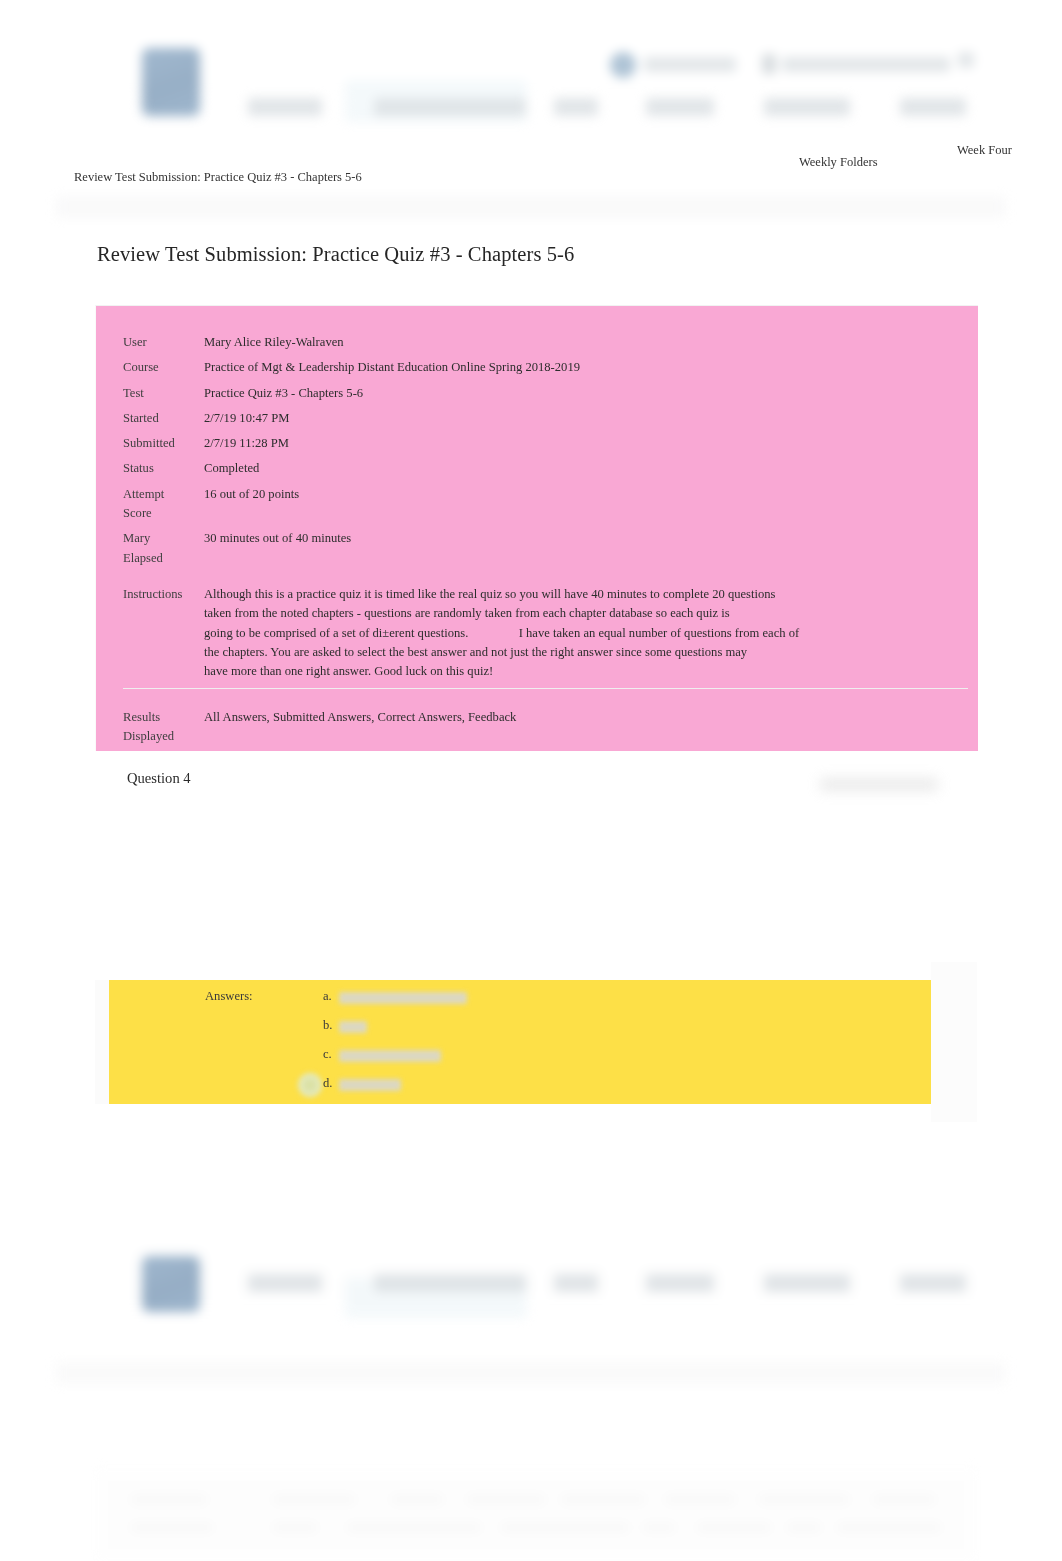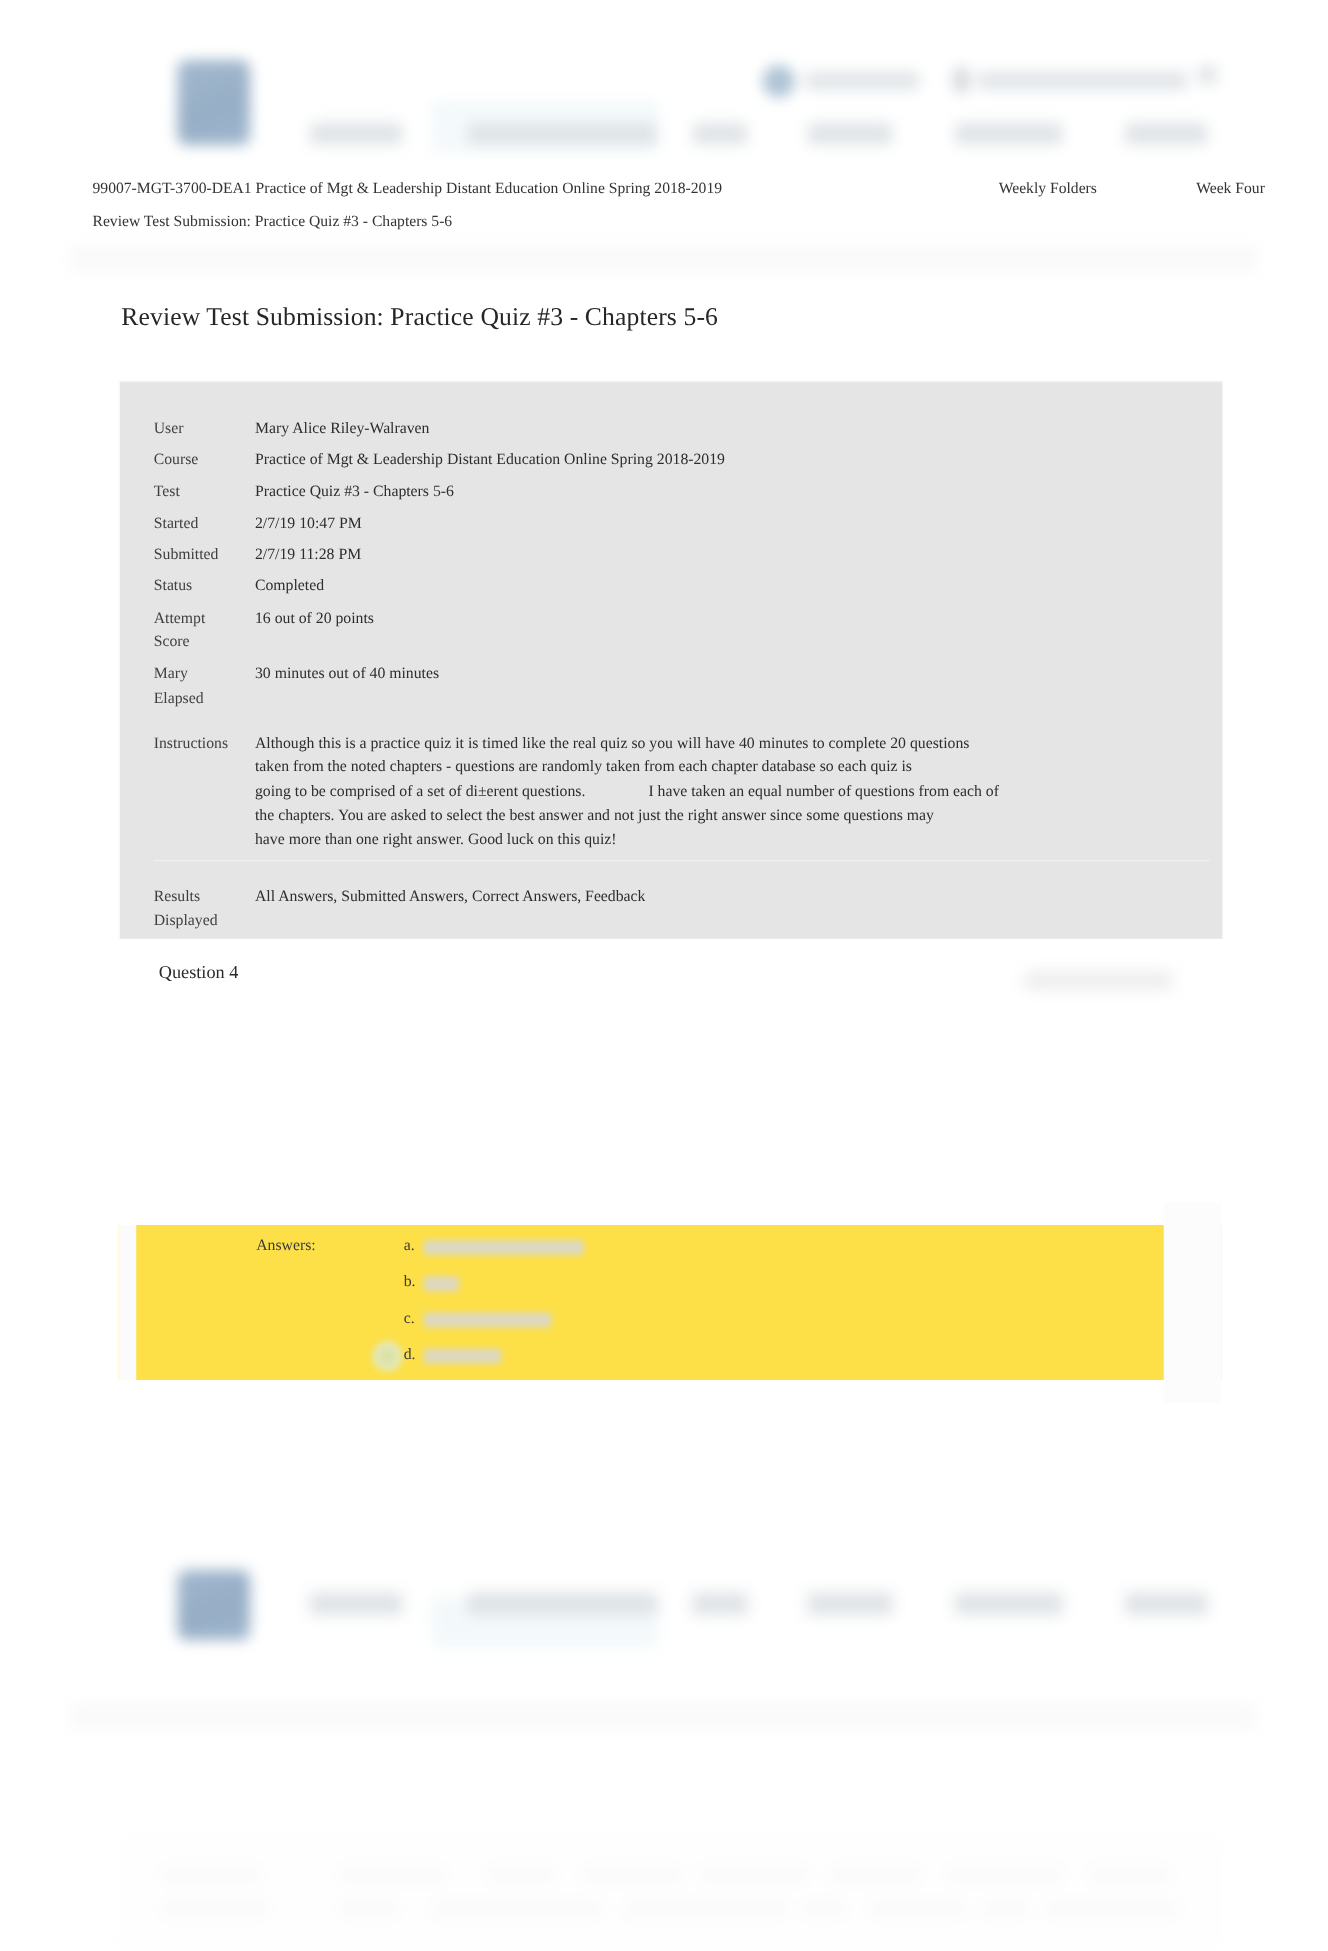--- a/index.html
+++ b/index.html
@@ -124,21 +124,21 @@
   }
   .crumb-row { position: relative; height: 27px; }
   .crumb-main { position: absolute; left: 0; top: 0; white-space: nowrap; }
   .crumb-link {
     position: absolute;
     top: 0;
     white-space: nowrap;
     color: #333333;
     text-decoration: none;
   }
-  .crumb-link.c1 { left: 725px; }
+  .crumb-link.c1 { left: 725px; margin-top: 12px; }
   .crumb-link.c2 { left: 843px; margin-left: 40px; }
 
   
   .page-title {
     position: absolute;
     left: 97px;
     top: 243px;
     font-size: 20.5px;
     font-weight: normal;
     letter-spacing: 0.1px;
@@ -146,21 +146,21 @@
     margin: 0;
   }
 
   
   .info-card {
     position: absolute;
     left: 95px;
     top: 305px;
     width: 882px;
     height: 445px;
-    background: #e5e5e5;
+    background: #f9a8d4;
     border-top: 1px solid #f2f2f2;
     border-left: 1px solid #fafafa;
   }
   .info-table {
     position: absolute;
     left: 27px;
     top: 27px;
     width: 845px;
     border-collapse: collapse;
     font-size: 12.6px;
@@ -336,21 +336,20 @@
     <div class="nav-avatar"></div>
     <div class="nav-label nl0"></div>
     <div class="nav-label nl1"></div>
     <div class="nav-label nl2"></div>
     <div class="nav-label nl3"></div>
   </div>
 </div>
 
 <div class="crumbs">
   <div class="crumb-row">
-    <span class="crumb-main">99007-MGT-3700-DEA1 Practice of Mgt &amp; Leadership Distant Education Online Spring 2018-2019</span>
     <a class="crumb-link c1" href="#">Weekly Folders</a>
     <a class="crumb-link c2" href="#">Week Four</a>
   </div>
   <div class="crumb-row">
     <span class="crumb-main">Review Test Submission: Practice Quiz #3 - Chapters 5-6</span>
   </div>
 </div>
 
 <div class="band chrome-blur" style="top:196px;"></div>
 

